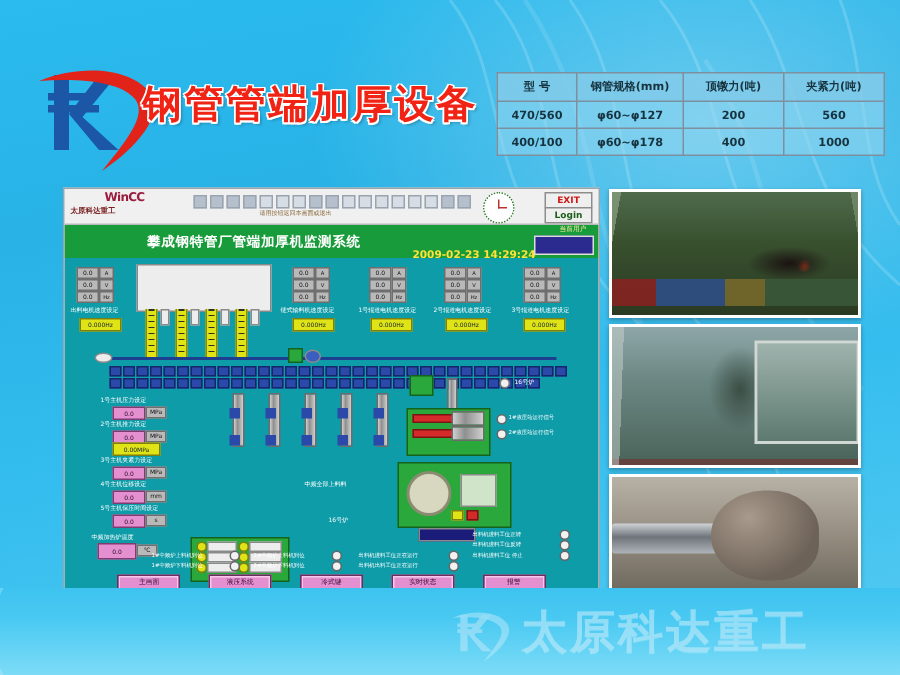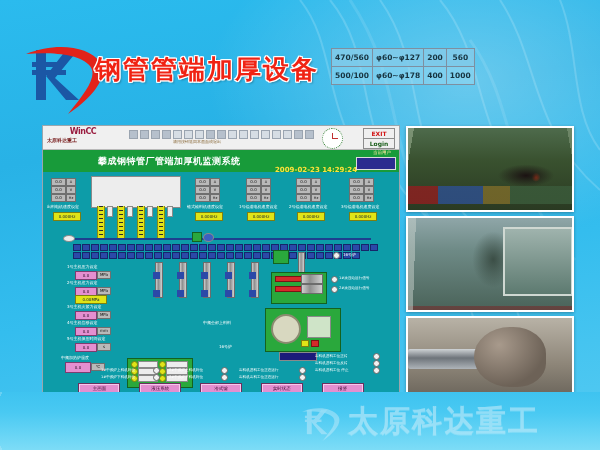--- a/index.html
+++ b/index.html
@@ -182,28 +182,34 @@
       <path d="M10,26 L40,26 L40,31 L10,31 Z" fill="#1b57a5"></path>
       <path d="M10,34 L44,34 L44,39 L10,39 Z" fill="#1b57a5"></path>
       <path d="M4,18 C34,6 66,10 78,26 C88,40 70,62 46,78 C64,56 76,40 68,30 C58,18 30,16 4,18 Z" fill="#e2231a"></path>
     </g>
   </svg>
 
   <div class="title-cn">钢管管端加厚设备</div>
 
   <table class="spec">
     <tbody>
+        <tr>
+      <td class="c0">型  号</td>
+      <td class="c1">钢管规格(mm)</td>
+      <td class="c2">顶镦力(吨)</td>
+      <td class="c3">夹紧力(吨)</td>
+    </tr>
     <tr>
       <td>470/560</td>
       <td>φ60~φ127</td>
       <td>200</td>
       <td>560</td>
     </tr>
     <tr>
-      <td>500/100</td>
+      <td>400/100</td>
       <td>φ60~φ178</td>
       <td>400</td>
       <td>1000</td>
     </tr>
   </tbody>
     </table>
 
   <div class="hmi">
 
     <div class="hmi-toolbar">

